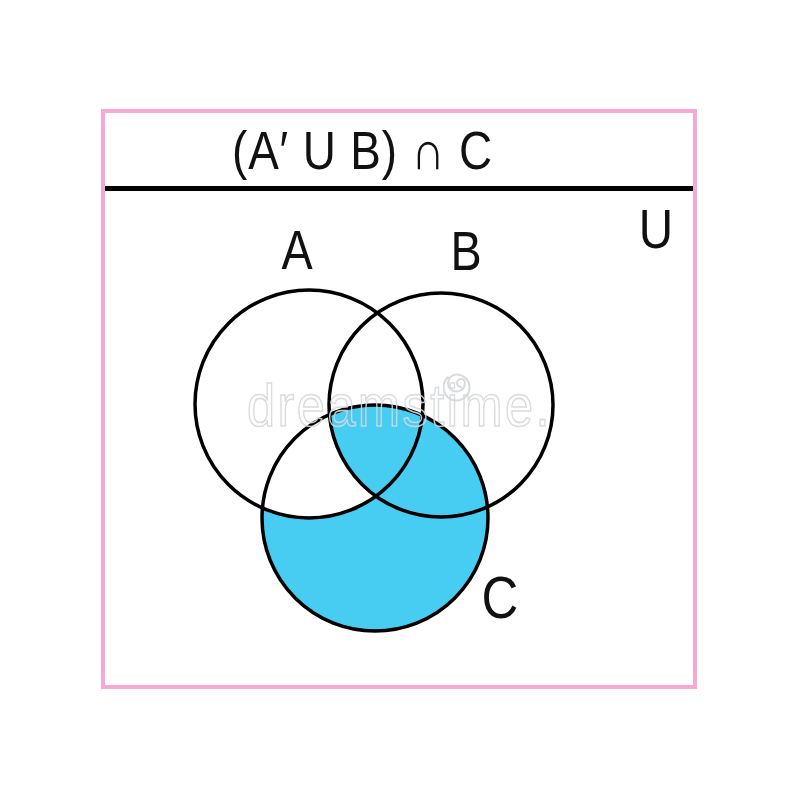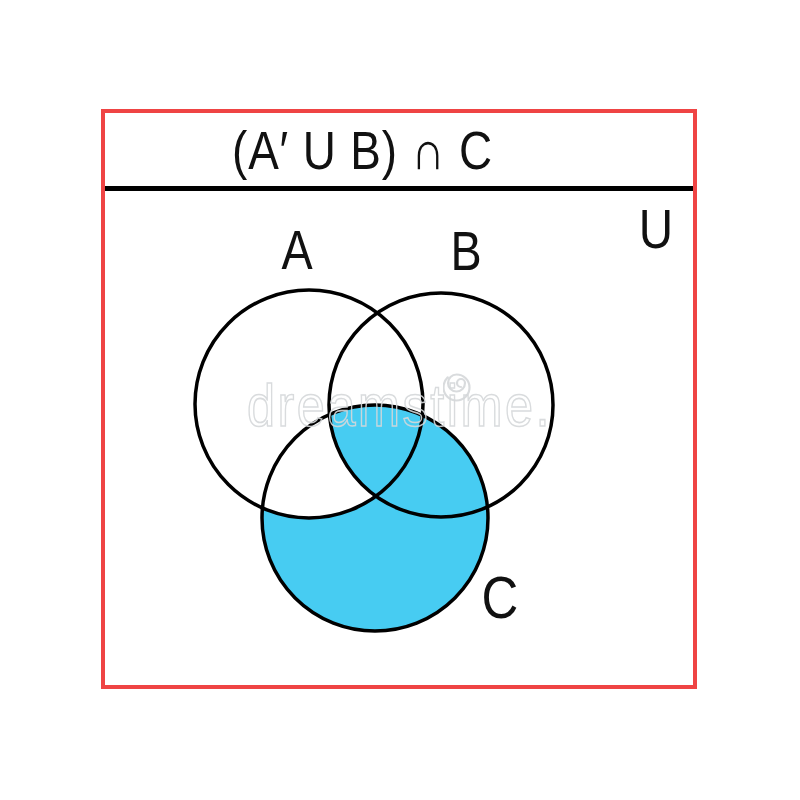--- a/index.html
+++ b/index.html
@@ -17,21 +17,21 @@
     height: 800px;
     background: #ffffff;
   }
   .frame {
     position: absolute;
     left: 101px;
     top: 109px;
     width: 596px;
     height: 580px;
     box-sizing: border-box;
-    border: 4px solid #ef4444;
+    border: 4px solid #f9a8d4;
     background: #ffffff;
     padding-left: 45px;
   }
   .titlebar {
     position: absolute;
     left: 0;
     top: 0;
     width: 100%;
     height: 78px;
     box-sizing: border-box;

